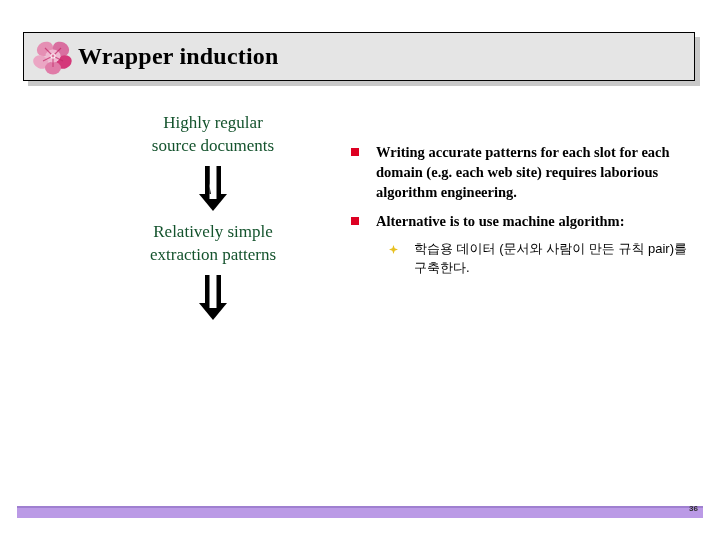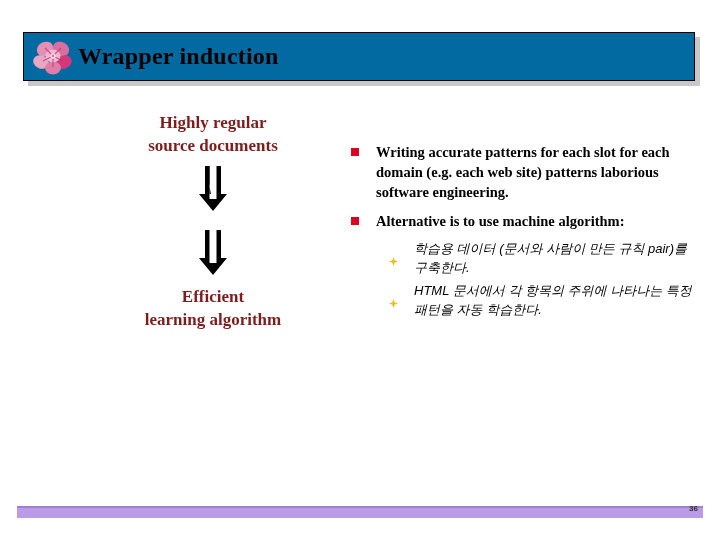--- a/index.html
+++ b/index.html
@@ -23,21 +23,21 @@
     width: 672px;
     height: 49px;
     background: #c8c8c8;
   }
   .title-box {
     position: absolute;
     left: 23px;
     top: 32px;
     width: 672px;
     height: 49px;
-    background: #0369a1;
+    background: #e5e5e5;
     border: 1.5px solid #000000;
     box-sizing: border-box;
     display: flex;
     align-items: center;
   }
   .title-icon {
     width: 42px;
     height: 38px;
     margin-left: 8px;
     margin-right: 4px;
@@ -57,22 +57,22 @@
   .flow {
     position: absolute;
     left: 108px;
     top: 112px;
     width: 210px;
     text-align: center;
   }
   .flow-label {
     font-family: "Liberation Serif", "DejaVu Serif", serif;
     font-size: 17px;
-    font-weight: bold;
-    color: #7f1d1d;
+    font-weight: normal;
+    color: #14532d;
     line-height: 1.33;
     white-space: pre-line;
   }
   .flow-arrow {
     width: 100%;
     text-align: center;
     line-height: 0;
   }
   .flow-arrow svg { display: inline-block; }
   .gap-a { height: 9px; }
@@ -108,23 +108,22 @@
     line-height: 1.38;
     flex: 1 1 auto;
   }
 
   .subbullets {
     margin-left: 38px;
     margin-top: 4px;
   }
   .subbullet-row {
     display: flex;
-    align-items: center;
+    align-items: flex-start;
     margin-bottom: 4px;
-    font-style: italic;
   }
   .subbullet-marker {
     flex: 0 0 auto;
     width: 9px;
     height: 9px;
     margin-top: 5px;
     margin-right: 16px;
     display: block;
   }
   .subbullet-text {
@@ -193,63 +192,57 @@
       <g fill="#000000">
         <rect x="10" y="0" width="4.5" height="30"></rect>
         <rect x="21.5" y="0" width="4.5" height="30"></rect>
         <path d="M4 28 H32 L18 45 Z"></path>
       </g>
       <path d="M14.5 28 H21.5 V33 H14.5 Z" fill="#ffffff"></path>
     </svg>
   </div>
   <div class="gap-b"></div>
 
+  <div class="flow-label">Relatively simple
+extraction patterns</div>
 
   <div class="gap-c"></div>
   <div class="flow-arrow">
     <svg width="36" height="46" viewBox="0 0 36 46" aria-hidden="true">
       <g fill="#000000">
         <rect x="10" y="0" width="4.5" height="30"></rect>
         <rect x="21.5" y="0" width="4.5" height="30"></rect>
         <path d="M4 28 H32 L18 45 Z"></path>
       </g>
       <path d="M14.5 28 H21.5 V33 H14.5 Z" fill="#ffffff"></path>
     </svg>
   </div>
   <div class="gap-d"></div>
 
-  <div class="flow-label">Efficient
-learning algorithm</div>
 </div>
 
 <div class="bullets">
 
   <div class="bullet-row">
     <span class="bullet-marker-sq"></span>
-    <span class="bullet-text">Writing accurate patterns for each slot for each domain (e.g. each web site) patterns laborious software engineering.</span>
+    <span class="bullet-text">Writing accurate patterns for each slot for each domain (e.g. each web site) requires laborious algorithm engineering.</span>
   </div>
 
   <div class="bullet-row">
     <span class="bullet-marker-sq"></span>
     <span class="bullet-text">Alternative is to use machine algorithm:</span>
   </div>
 
   <div class="subbullets">
 
     <div class="subbullet-row">
       <svg class="subbullet-marker" viewBox="0 0 10 10" aria-hidden="true">
         <path d="M5 0 L6.3 3.7 L10 5 L6.3 6.3 L5 10 L3.7 6.3 L0 5 L3.7 3.7 Z" fill="#e8c020"></path>
       </svg>
       <span class="subbullet-text">학습용 데이터 (문서와 사람이 만든 규칙 pair)를 구축한다.</span>
     </div>
 
-    <div class="subbullet-row">
-      <svg class="subbullet-marker" viewBox="0 0 10 10" aria-hidden="true">
-        <path d="M5 0 L6.3 3.7 L10 5 L6.3 6.3 L5 10 L3.7 6.3 L0 5 L3.7 3.7 Z" fill="#e8c020"></path>
-      </svg>
-      <span class="subbullet-text">HTML 문서에서 각 항목의 주위에 나타나는 특정 패턴을 자동 학습한다.</span>
-    </div>
 
   </div>
 </div>
 
 <div class="footer-bar"></div>
 <div class="page-number">36</div>
 
 </body></html>

